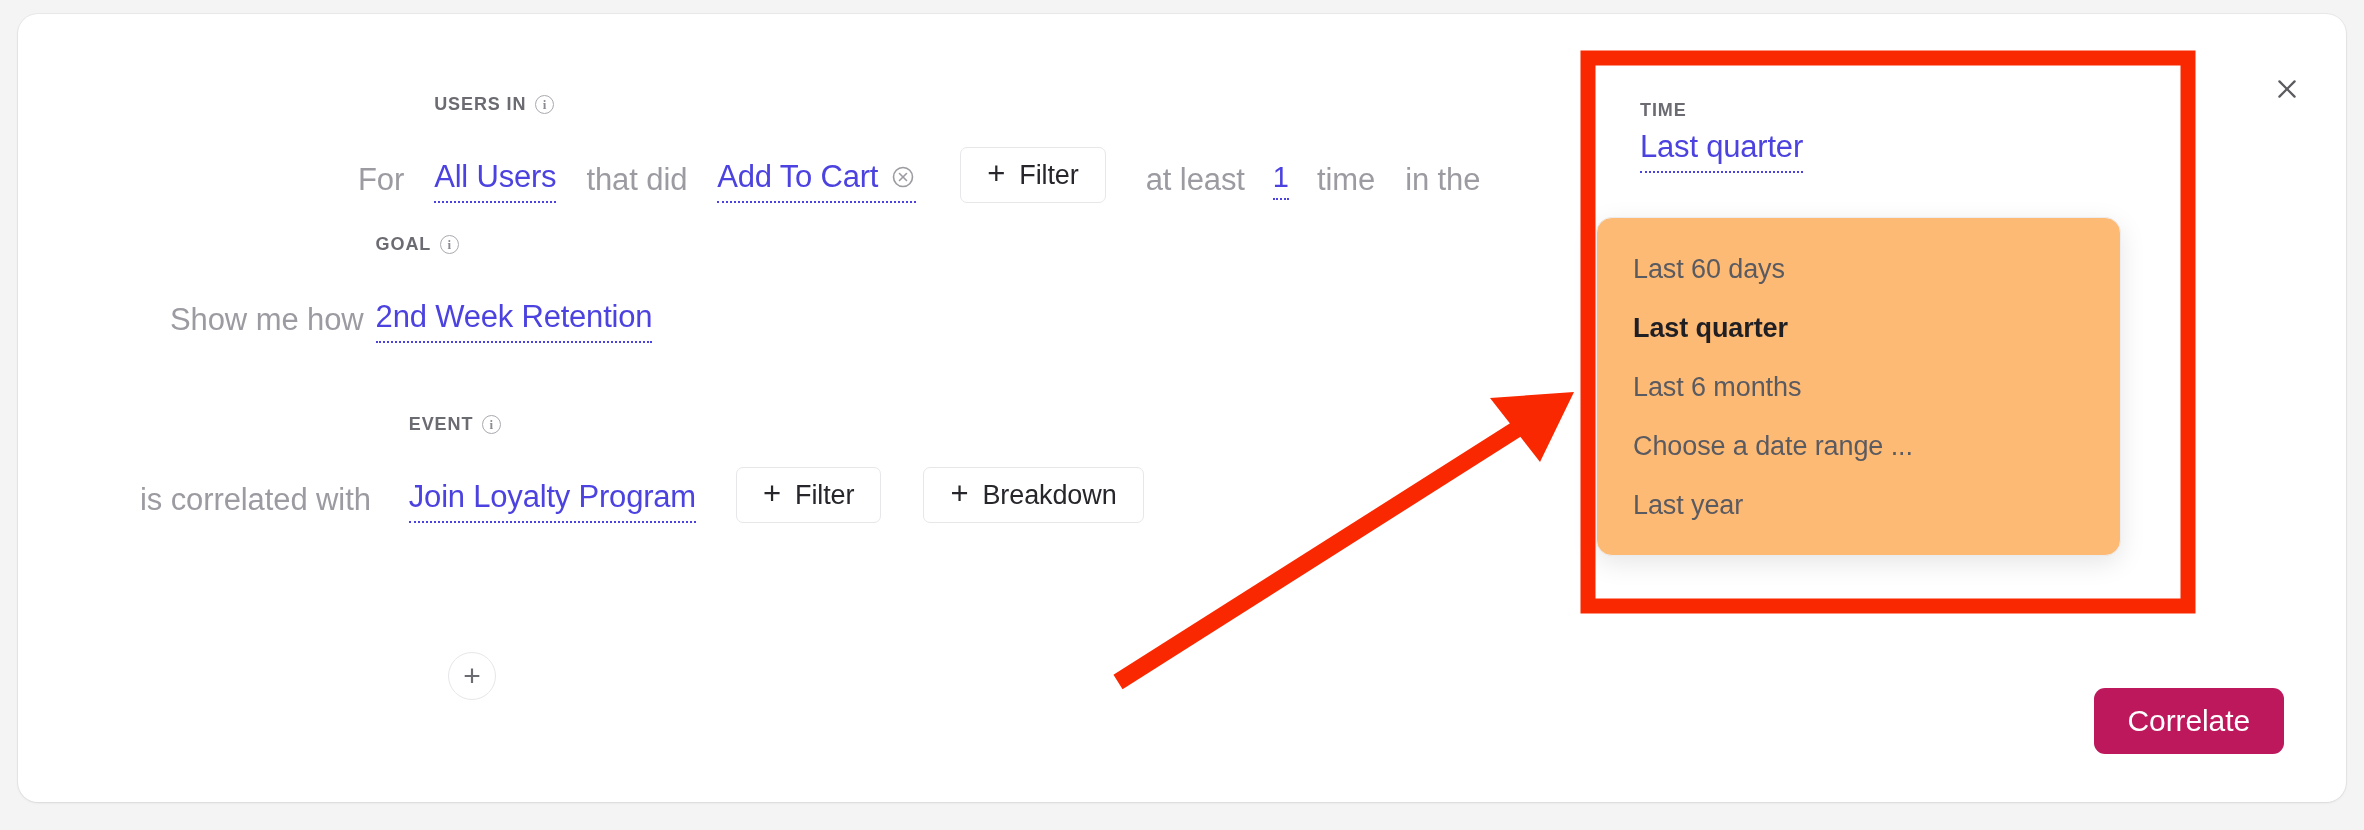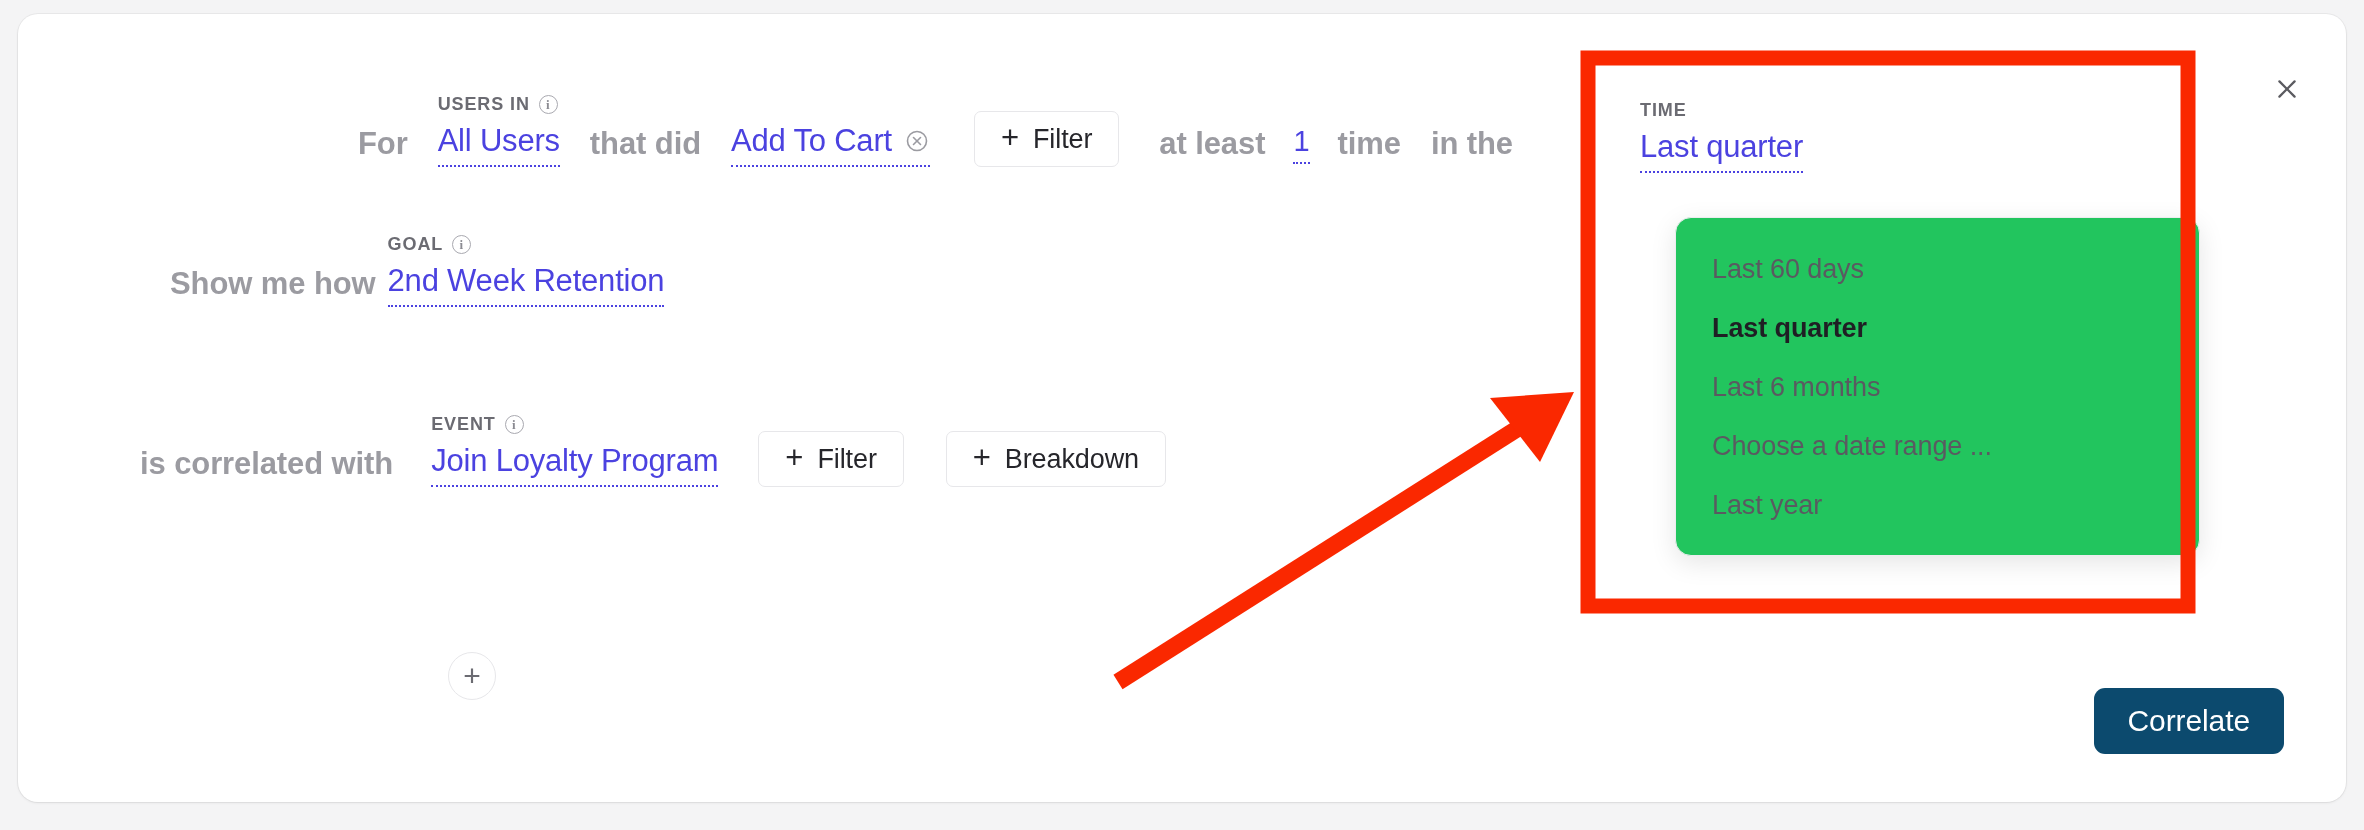--- a/index.html
+++ b/index.html
@@ -48,30 +48,31 @@
   .qrow {
     position: absolute;
     display: flex;
     align-items: flex-end;
     white-space: nowrap;
   }
 
   .lead {
     font-size: 31px;
     color: #9b9ba1;
-    font-weight: 700;
+    font-weight: 400;
     letter-spacing: -0.1px;
     padding-bottom: 5px;
   }
 
   .field {
     position: relative;
     display: inline-flex;
     flex-direction: column;
     justify-content: flex-end;
+    gap: 36px;
   }
 
   .field-label {
     font-size: 18px;
     font-weight: 700;
     letter-spacing: 0.9px;
     color: #6b6b72;
     display: flex;
     align-items: center;
     gap: 9px;
@@ -172,24 +173,24 @@
 
   
   .time-block {
     position: absolute;
     left: 1622px;
     top: 86px;
   }
 
   .dropdown {
     position: absolute;
-    left: 1657px;
+    left: 1578px;
     top: 203px;
     width: 525px;
-    background: #22c55e;
+    background: #fdba74;
     border: 1.5px solid #ececef;
     border-radius: 16px;
     box-shadow: 0 7px 26px rgba(0,0,0,0.10);
     padding: 22px 0 20px 0;
   }
 
   .dd-item {
     font-size: 27px;
     color: #5a5a61;
     padding: 14px 36px;
@@ -199,21 +200,21 @@
   .dd-item.selected {
     font-weight: 700;
     color: #1f1f24;
   }
 
   
   .correlate-btn {
     position: absolute;
     right: 62px;
     bottom: 48px;
-    background: #0c4a6e;
+    background: #be185d;
     color: #ffffff;
     font-size: 30px;
     font-weight: 400;
     border: none;
     border-radius: 11px;
     padding: 16px 34px;
     cursor: pointer;
     letter-spacing: -0.1px;
     font-family: "Liberation Sans", sans-serif;
     margin-left: 19px;

